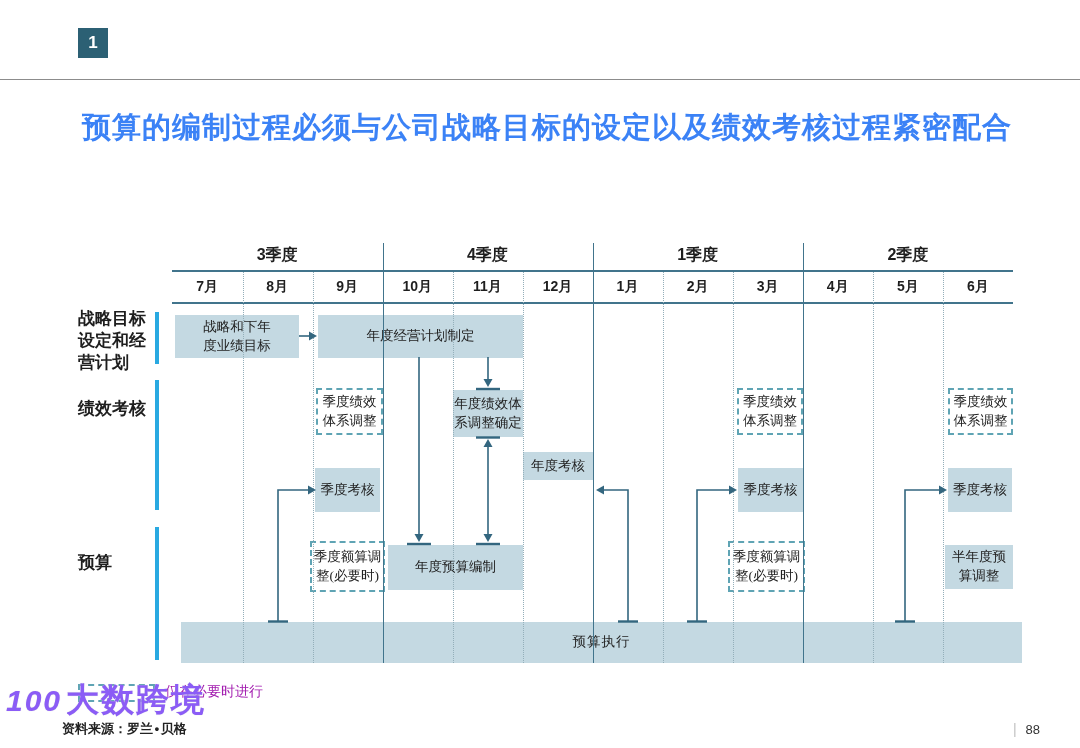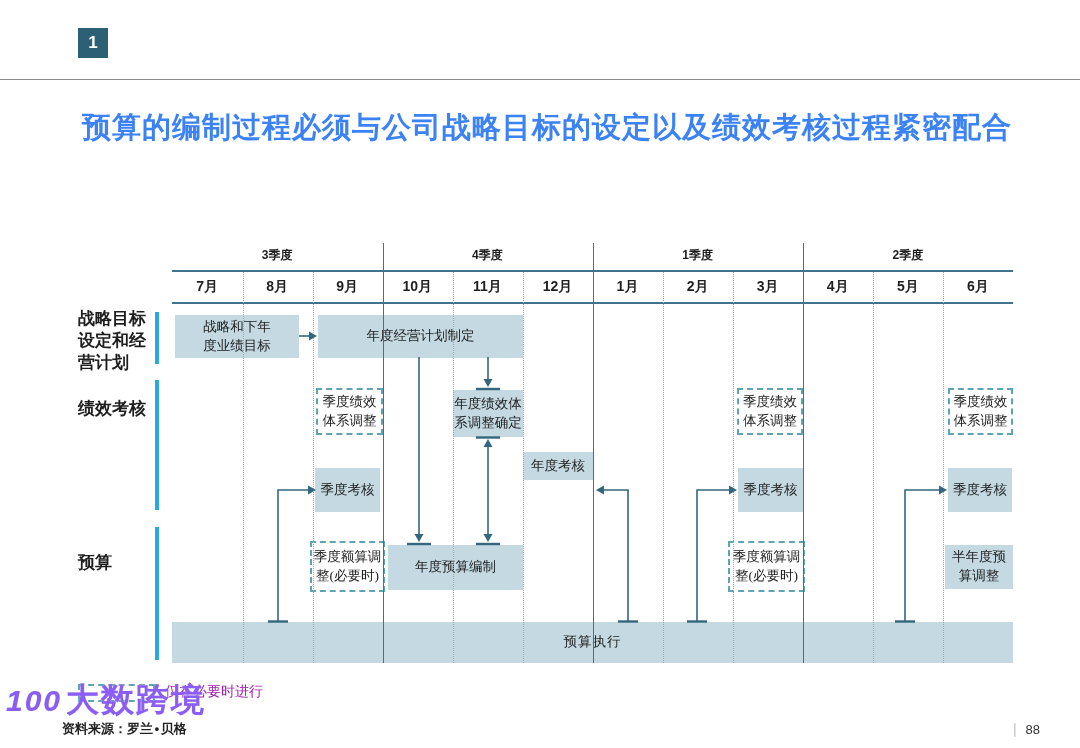--- a/index.html
+++ b/index.html
@@ -15,21 +15,21 @@
     display:flex; align-items:center; justify-content:center;
   }
   .top-rule { position:absolute; left:0; top:79px; width:1080px; height:0; border-top:1.5px solid #8c8c8c; }
   .title {
     position:absolute; left:82px; top:108px; width:960px;
     font-family:"Liberation Serif","DejaVu Serif",serif;
     font-size:29px; font-weight:bold; letter-spacing:1px; color:#3b82f6;
   }
   
   .q-row { position:absolute; left:172px; top:241px; width:841px; height:29px; display:flex; }
-  .q-cell { flex:1; display:flex; align-items:center; justify-content:center; font-size:12px; font-weight:bold; }
+  .q-cell { flex:1; display:flex; align-items:center; justify-content:center; font-size:16px; font-weight:bold; }
   .m-row { position:absolute; left:172px; top:272px; width:841px; height:30px; display:flex; }
   .m-cell { flex:1; display:flex; align-items:center; justify-content:center; font-size:14px; font-weight:bold; }
   .h-rule { position:absolute; left:172px; width:841px; height:0; border-top:2px solid #41748c; }
   .v-quarter { position:absolute; top:243px; width:0; height:420px; border-left:1.6px solid #41748c; z-index:5; }
   .v-month { position:absolute; top:272px; width:0; height:391px; border-left:1px dotted #93aeb9; z-index:5; }
   
   .lane-label { position:absolute; left:78px; width:78px; font-size:17px; font-weight:bold; line-height:22px; white-space:pre-line; }
   .accent-bar { position:absolute; left:155px; width:4px; background:#29a9e1; }
   
   .box {
@@ -126,21 +126,21 @@
   <div class="box" style="left:948px;top:468px;width:64px;height:44px">季度考核</div>
 
   <div class="box dashed" style="left:310px;top:541px;width:75px;height:51px">季度额算调
 整(必要时)</div>
   <div class="box" style="left:388px;top:545px;width:135px;height:45px">年度预算编制</div>
   <div class="box dashed" style="left:728px;top:541px;width:77px;height:51px">季度额算调
 整(必要时)</div>
   <div class="box" style="left:945px;top:545px;width:68px;height:44px">半年度预
 算调整</div>
 
-  <div class="box" style="left:172px;top:622px;width:841px;height:41px">
+  <div class="box" style="left:181px;top:622px;width:841px;height:41px">
     <span class="bar-label">预算执行</span>
   </div>
 
   <svg id="arrows" viewBox="0 0 1080 748">
     <g stroke="#33667f" stroke-width="1.6" fill="none">
       <path d="M299,336 H309"></path>
       <path d="M419,357 V535"></path>
       <path d="M488,357 V380"></path>
       <path d="M488,446 V535"></path>
       <path d="M278,621 V490 H308"></path>

